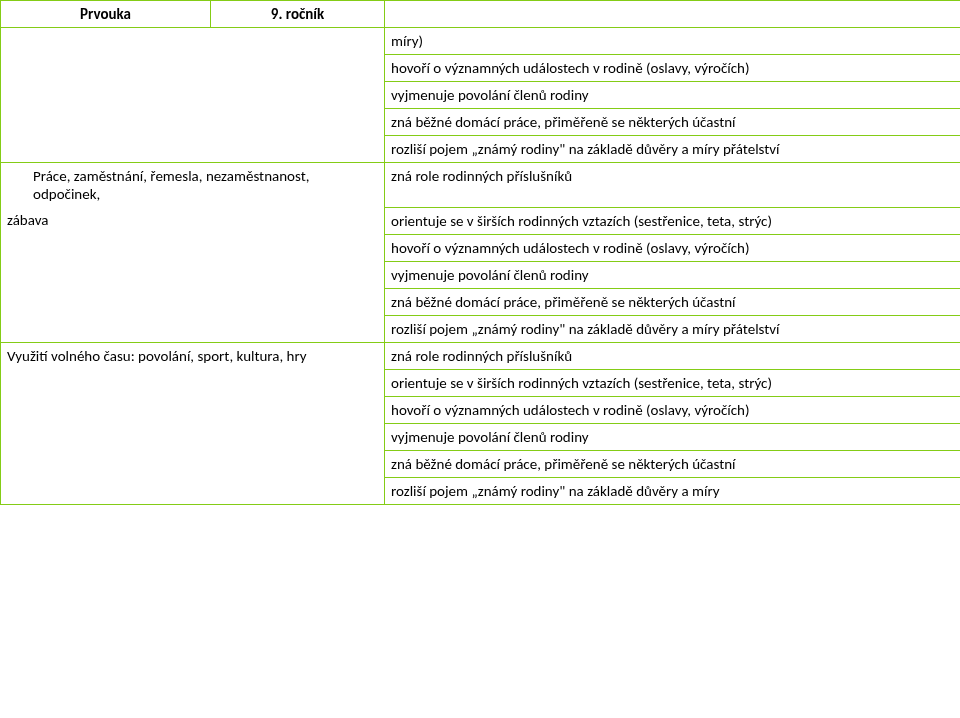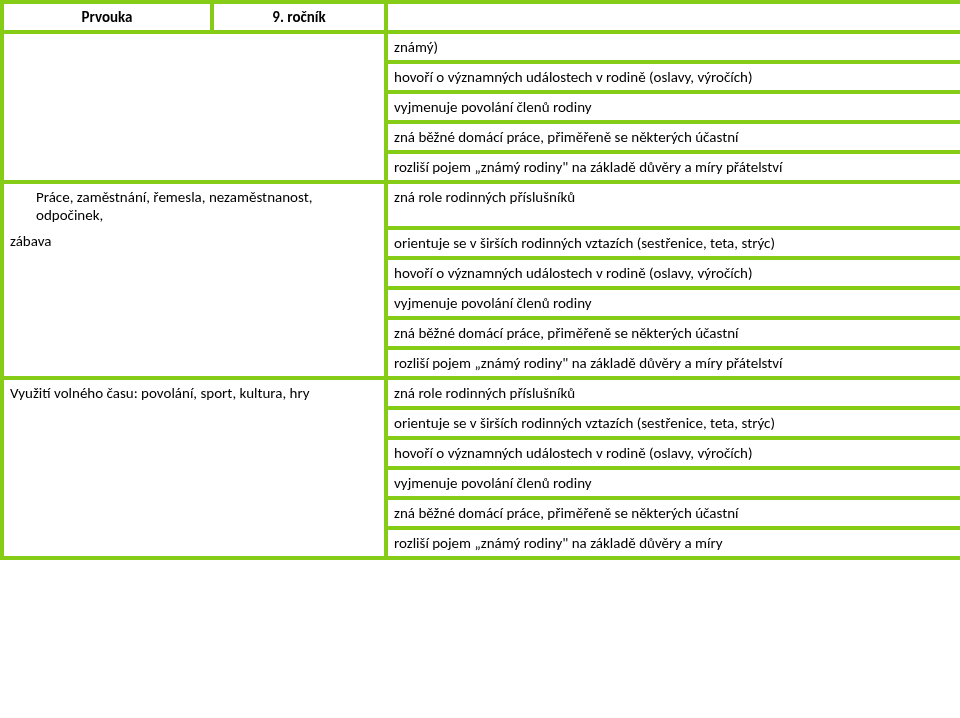--- a/index.html
+++ b/index.html
@@ -11,21 +11,21 @@
     font-size: 15px;
     color: #000;
     width: 960px;
   }
   table {
     border-collapse: collapse;
     width: 960px;
     table-layout: fixed;
   }
   td {
-    border: 4px solid #84cc16;
+    border: 1px solid #84cc16;
     padding: 4px 6px;
     vertical-align: top;
     text-align: left;
   }
   .col-right { width: 576px; }
   .header-row td {
     font-weight: bold;
   }
   .header-subject { text-align: center; }
   .header-grade { text-align: center; }
@@ -45,21 +45,21 @@
 
   <tbody>
       <tr class="header-row">
     <td class="header-subject">Prvouka</td>
     <td class="header-grade">9. ročník</td>
     <td></td>
   </tr>
 
   <tr>
     <td colspan="2" rowspan="5"></td>
-    <td>známý)</td>
+    <td>míry)</td>
   </tr>
   <tr>
     <td>hovoří o významných událostech v rodině (oslavy, výročích)</td>
   </tr>
   <tr>
     <td>vyjmenuje povolání členů rodiny</td>
   </tr>
   <tr>
     <td>zná běžné domácí práce, přiměřeně se některých účastní</td>
   </tr>

